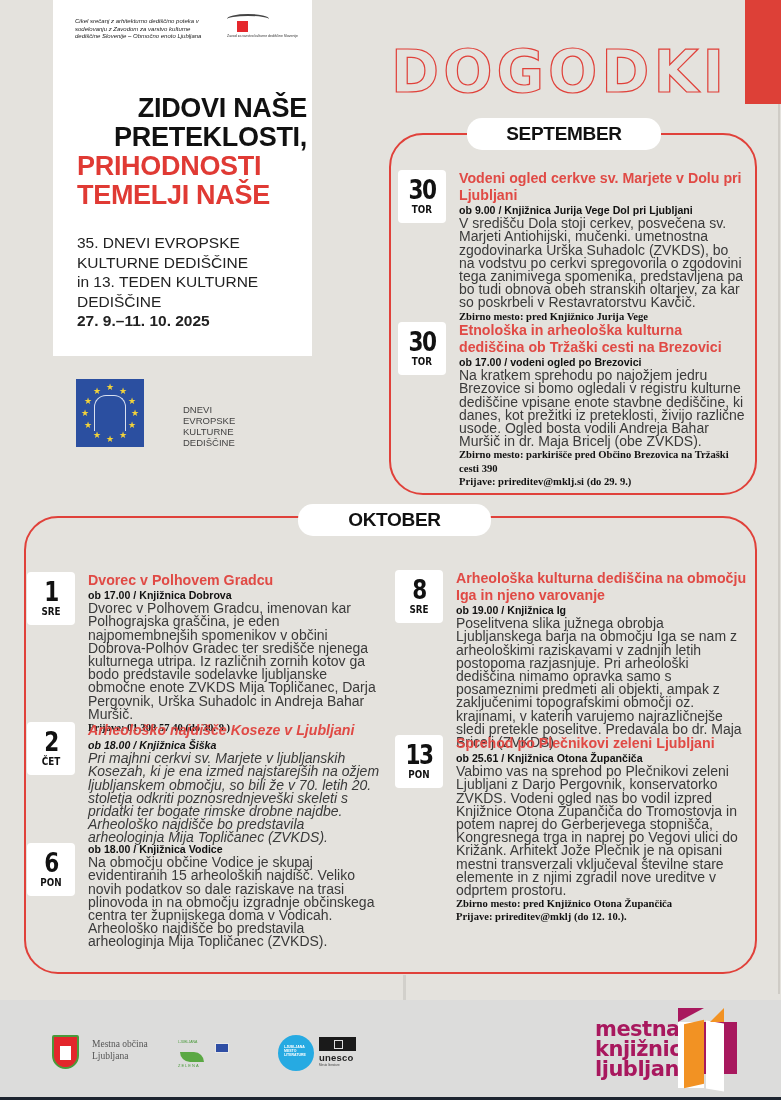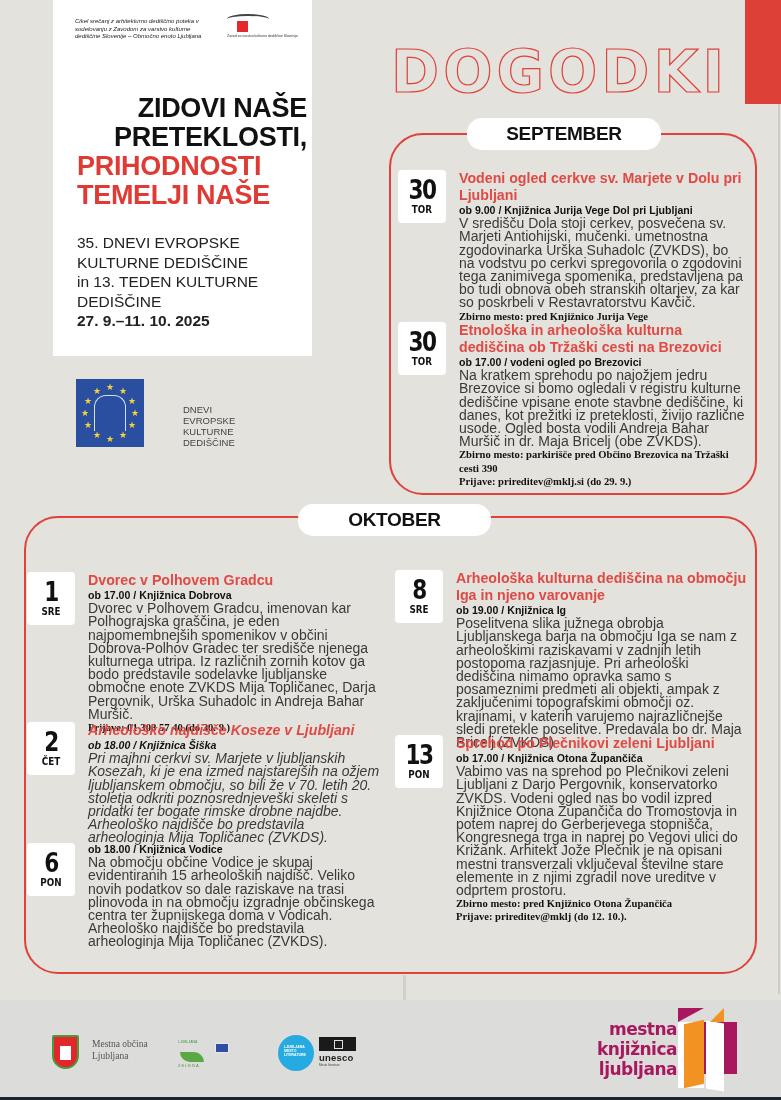--- a/index.html
+++ b/index.html
@@ -107,21 +107,21 @@
   .lj-circle { position: absolute; left: 278px; top: 35px; width: 36px; height: 36px; border-radius: 50%; background: #26aae2; }
   .lj-circle span { position: absolute; left: 6px; top: 10px; font-size: 3.5px; color: #fff; line-height: 4px; font-weight: bold; }
   .unesco { position: absolute; left: 319px; top: 37px; width: 40px; height: 36px; }
   .unesco .box { position: absolute; left: 0; top: 0; width: 37px; height: 14px; background: #1a1a1a; }
   .unesco .box::after { content: ""; position: absolute; left: 15px; top: 3px; width: 7px; height: 7px; border: 1px solid #ddd; }
   .unesco .word { position: absolute; left: 0; top: 15px; font-size: 9.5px; font-weight: bold; color: #222; letter-spacing: 0.2px; }
   .unesco .small { position: absolute; left: 0; top: 27px; font-size: 3px; color: #444; line-height: 3.5px; width: 40px; }
 
   .mkl-logo { position: absolute; left: 590px; top: 5px; width: 150px; height: 86px; }
   .mkl-text { position: absolute; left: 5px; top: 14px; text-align: right; width: 82px;
-    font-size: 17px; line-height: 20px; color: #a8185e; font-weight: bold; font-family: "DejaVu Sans", sans-serif; letter-spacing: -0.5px; }
+    font-size: 21px; line-height: 20px; color: #a8185e; font-weight: bold; font-family: "DejaVu Sans", sans-serif; letter-spacing: -0.5px; }
   .mkl-book { position: absolute; left: 88px; top: 3px; width: 60px; height: 82px; }
   .mkl-book .mag1 { position: absolute; left: 0; top: 0; width: 0; height: 0; border-left: 26px solid #a8185e; border-bottom: 14px solid transparent; }
   .mkl-book .mag2 { position: absolute; left: 26px; top: 14px; width: 33px; height: 52px; background: #a8185e; }
   .mkl-book .wht1 { position: absolute; left: 0; top: 14px; width: 26px; height: 66px; background: #ffffff; }
   .mkl-book .org1 { position: absolute; left: 6px; top: 14px; width: 20px; height: 64px; background: #f29223; transform: skewY(-12deg); }
   .mkl-book .org2 { position: absolute; left: 32px; top: 0; width: 0; height: 0; border-right: 14px solid #f29223; border-top: 14px solid transparent; }
   .mkl-book .wht2 { position: absolute; left: 28px; top: 14px; width: 18px; height: 68px; background: #fff; transform: skewY(10deg); }
   .bottom-strip { position: absolute; left: 0; top: 1097px; width: 781px; height: 3px; background: #1d2430; }
 </style>
 </head>
@@ -260,21 +260,21 @@
     </div>
   </div>
 
   <div class="event" style="left:395px;top:735px;width:360px;">
     <div class="date-box">
       <span class="num">13</span>
       <span class="day">PON</span>
     </div>
     <div class="ev-body" style="width:295px;">
       <div class="ev-title">Sprehod po Plečnikovi zeleni Ljubljani</div>
-      <div class="ev-meta">ob 17.00 / Knjižnica Otona Župančiča</div>
+      <div class="ev-meta">ob 25.61 / Knjižnica Otona Župančiča</div>
       <div class="ev-desc">Vabimo vas na sprehod po Plečnikovi zeleni Ljubljani z Darjo Pergovnik, konservatorko ZVKDS. Vodeni ogled nas bo vodil izpred Knjižnice Otona Župančiča do Tromostovja in potem naprej do Gerberjevega stopnišča, Kongresnega trga in naprej po Vegovi ulici do Križank. Arhitekt Jože Plečnik je na opisani mestni transverzali vključeval številne stare elemente in z njimi zgradil nove ureditve v odprtem prostoru.</div>
       <div class="ev-extra">Zbirno mesto: pred Knjižnico Otona Župančiča</div>
       <div class="ev-extra">Prijave: prireditev@mklj (do 12. 10.).</div>
     </div>
   </div>
 
   <div class="divider-v"></div>
 
   <div class="footer">
     <div class="mol-logo">

